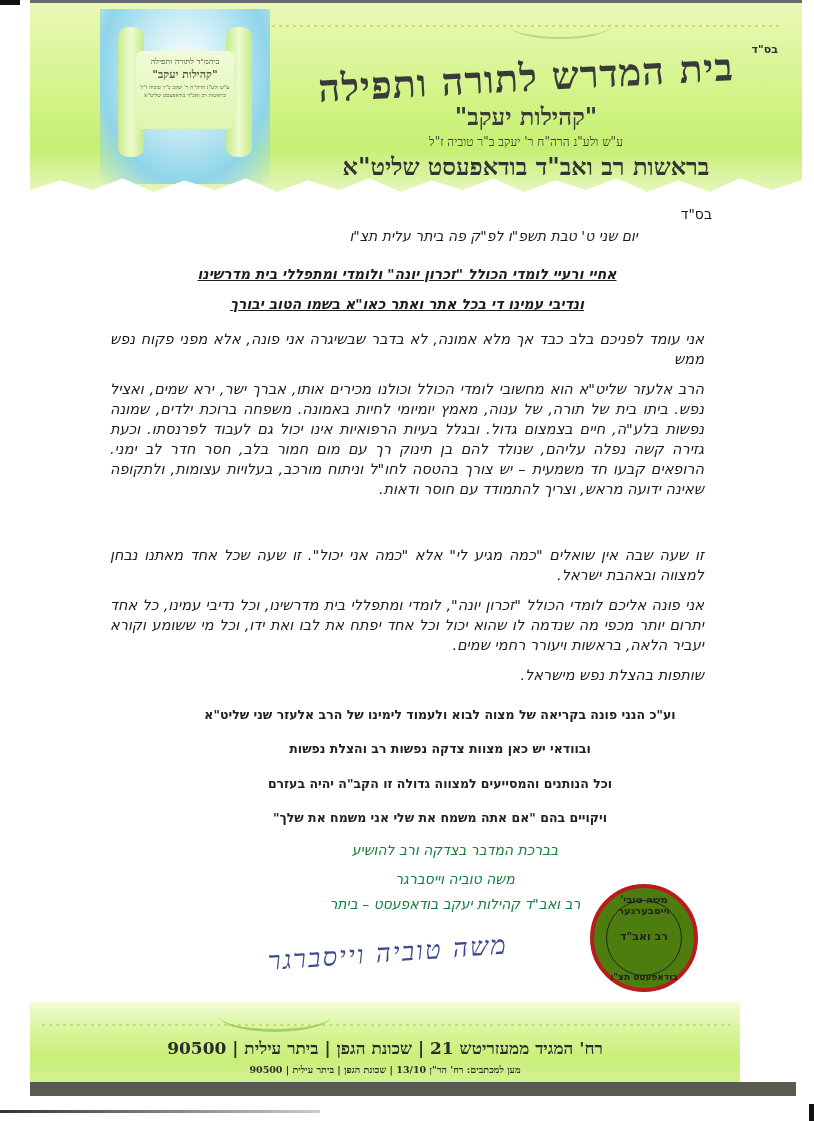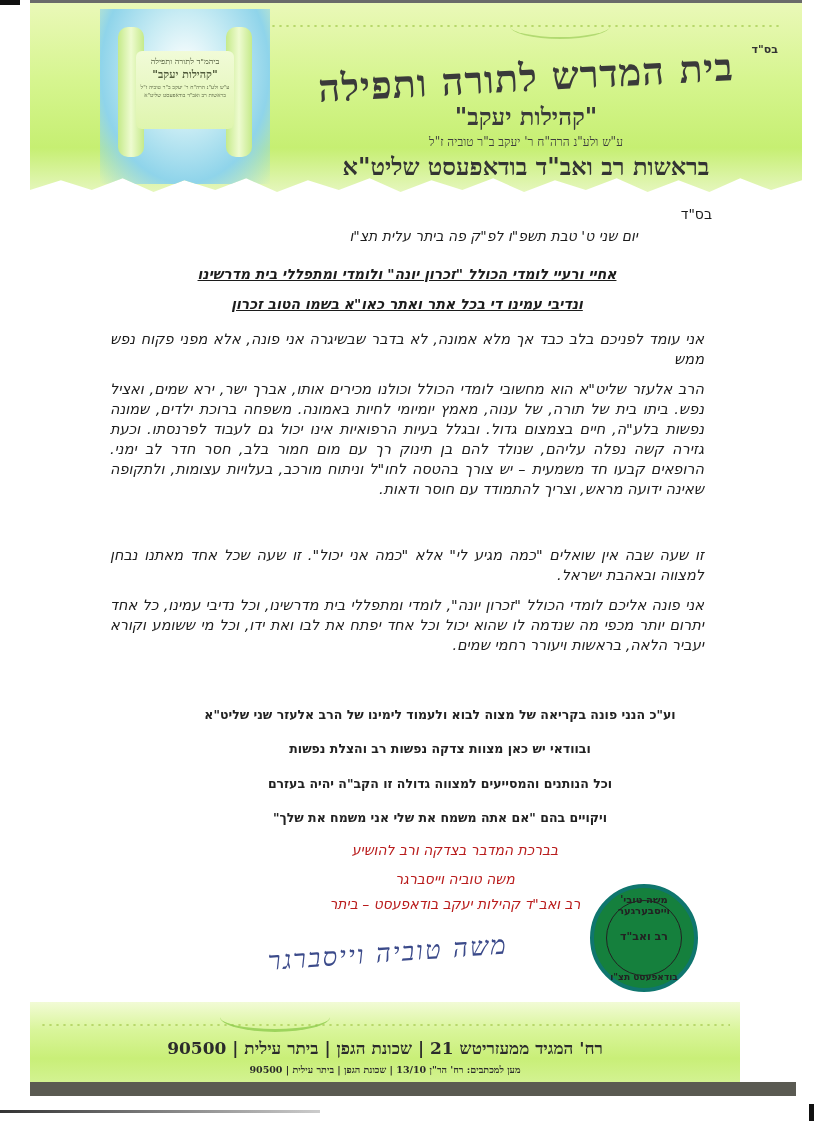--- a/index.html
+++ b/index.html
@@ -69,28 +69,28 @@
   .p4 { top: 595px; }
   .p5 { top: 665px; }
   .p5 .last-centered { display: block; text-align: center; }
 
   .bold-line { position: absolute; left: 150px; width: 580px; direction: rtl; text-align: center; font-family: "DejaVu Sans", sans-serif; font-weight: bold; font-size: 12.5px; color: #222; }
   .b1 { top: 707px; }
   .b2 { top: 741px; }
   .b3 { top: 776px; }
   .b4 { top: 810px; }
 
-  .closing { position: absolute; left: 260px; width: 390px; direction: rtl; text-align: center; font-family: "DejaVu Sans", sans-serif; font-style: italic; font-size: 14px; color: #b91c1c; }
+  .closing { position: absolute; left: 260px; width: 390px; direction: rtl; text-align: center; font-family: "DejaVu Sans", sans-serif; font-style: italic; font-size: 14px; color: #15803d; }
   .c1 { top: 842px; }
   .c2 { top: 871px; }
   .c3 { top: 896px; }
 
   .signature { position: absolute; left: 268px; top: 936px; width: 290px; height: 42px; direction: rtl; font-family: "DejaVu Serif", serif; font-style: italic; font-size: 26px; color: #3b4a8a; transform: rotate(-4deg); text-align: left; letter-spacing: 2px; }
 
-  .stamp { position: absolute; left: 590px; top: 884px; width: 108px; height: 108px; border-radius: 50%; border: 4px solid #0f766e; background: #15803d; }
+  .stamp { position: absolute; left: 590px; top: 884px; width: 108px; height: 108px; border-radius: 50%; border: 4px solid #b91c1c; background: #4d7c0f; }
   .stamp .inner { position: absolute; left: 12px; top: 12px; width: 76px; height: 76px; border-radius: 50%; border: 1.5px solid #222; }
   .stamp .ring-top { position: absolute; left: 0; right: 0; top: 6px; text-align: center; font-size: 10px; font-weight: bold; direction: rtl; color: #222; }
   .stamp .center { position: absolute; left: 0; right: 0; top: 42px; text-align: center; font-size: 11px; font-weight: bold; direction: rtl; color: #222; }
   .stamp .ring-bottom { position: absolute; left: 0; right: 0; bottom: 6px; text-align: center; font-size: 9px; font-weight: bold; direction: rtl; color: #222; }
 
   
   .footer {
     position: absolute; left: 30px; top: 1002px; width: 710px; height: 94px;
     background: linear-gradient(180deg, #f2fbd6 0%, #d9f59a 30%, #c9ef78 60%, #d8f4a0 100%);
   }
@@ -132,27 +132,28 @@
     <div class="org-name">בית המדרש לתורה ותפילה</div>
     <div class="org-sub">"קהילות יעקב"</div>
     <div class="org-dedication">ע"ש ולע"נ הרה"ח ר' יעקב ב"ר טוביה ז"ל</div>
     <div class="org-leader">בראשות רב ואב"ד בודאפעסט שליט"א</div>
   </div>
 </div>
 
 <div class="bsd">בס"ד</div>
 <div class="letter date-line">יום שני ט' טבת תשפ"ו לפ"ק פה ביתר עלית תצ"ו</div>
 <div class="letter address-line addr1">אחיי ורעיי לומדי הכולל "זכרון יונה" ולומדי ומתפללי בית מדרשינו</div>
-<div class="letter address-line addr2">ונדיבי עמינו די בכל אתר ואתר כאו"א בשמו הטוב זכרון</div>
+<div class="letter address-line addr2">ונדיבי עמינו די בכל אתר ואתר כאו"א בשמו הטוב יבורך</div>
 
 <div class="letter para p1">אני עומד לפניכם בלב כבד אך מלא אמונה, לא בדבר שבשיגרה אני פונה, אלא מפני פקוח נפש ממש</div>
 <div class="letter para p2">הרב אלעזר       שליט"א הוא מחשובי לומדי הכולל וכולנו מכירים אותו, אברך ישר, ירא שמים, ואציל נפש. ביתו בית של תורה, של ענוה, מאמץ יומיומי לחיות באמונה. משפחה ברוכת ילדים, שמונה נפשות בלע"ה, חיים בצמצום גדול. ובגלל בעיות הרפואיות אינו יכול גם לעבוד לפרנסתו. וכעת גזירה קשה נפלה עליהם, שנולד להם בן תינוק רך עם מום חמור בלב, חסר חדר לב ימני. הרופאים קבעו חד משמעית – יש צורך בהטסה לחו"ל וניתוח מורכב, בעלויות עצומות, ולתקופה שאינה ידועה מראש, וצריך להתמודד עם חוסר ודאות.</div>
 <div class="letter para p3">זו שעה שבה אין שואלים "כמה מגיע לי" אלא "כמה אני יכול". זו שעה שכל אחד מאתנו נבחן למצווה ובאהבת ישראל.</div>
 <div class="letter para p4">אני פונה אליכם לומדי הכולל "זכרון יונה", לומדי ומתפללי בית מדרשינו, וכל נדיבי עמינו, כל אחד יתרום יותר מכפי מה שנדמה לו שהוא יכול וכל אחד יפתח את לבו ואת ידו, וכל מי ששומע וקורא יעביר הלאה, בראשות ויעורר רחמי שמים.</div>
 <div class="letter para p5">
+  <span class="last-centered">שותפות בהצלת נפש מישראל.</span>
 </div>
 
 <div class="bold-line b1">וע"כ הנני פונה בקריאה של מצוה לבוא ולעמוד לימינו של הרב אלעזר שני שליט"א</div>
 <div class="bold-line b2">ובוודאי יש כאן מצוות צדקה נפשות רב והצלת נפשות</div>
 <div class="bold-line b3">וכל הנותנים והמסייעים למצווה גדולה זו הקב"ה יהיה בעזרם</div>
 <div class="bold-line b4">ויקויים בהם "אם אתה משמח את שלי אני משמח את שלך"</div>
 
 <div class="closing c1">בברכת המדבר בצדקה ורב להושיע</div>
 <div class="closing c2">משה טוביה וייסברגר</div>
 <div class="closing c3">רב ואב"ד קהילות יעקב בודאפעסט – ביתר</div>

